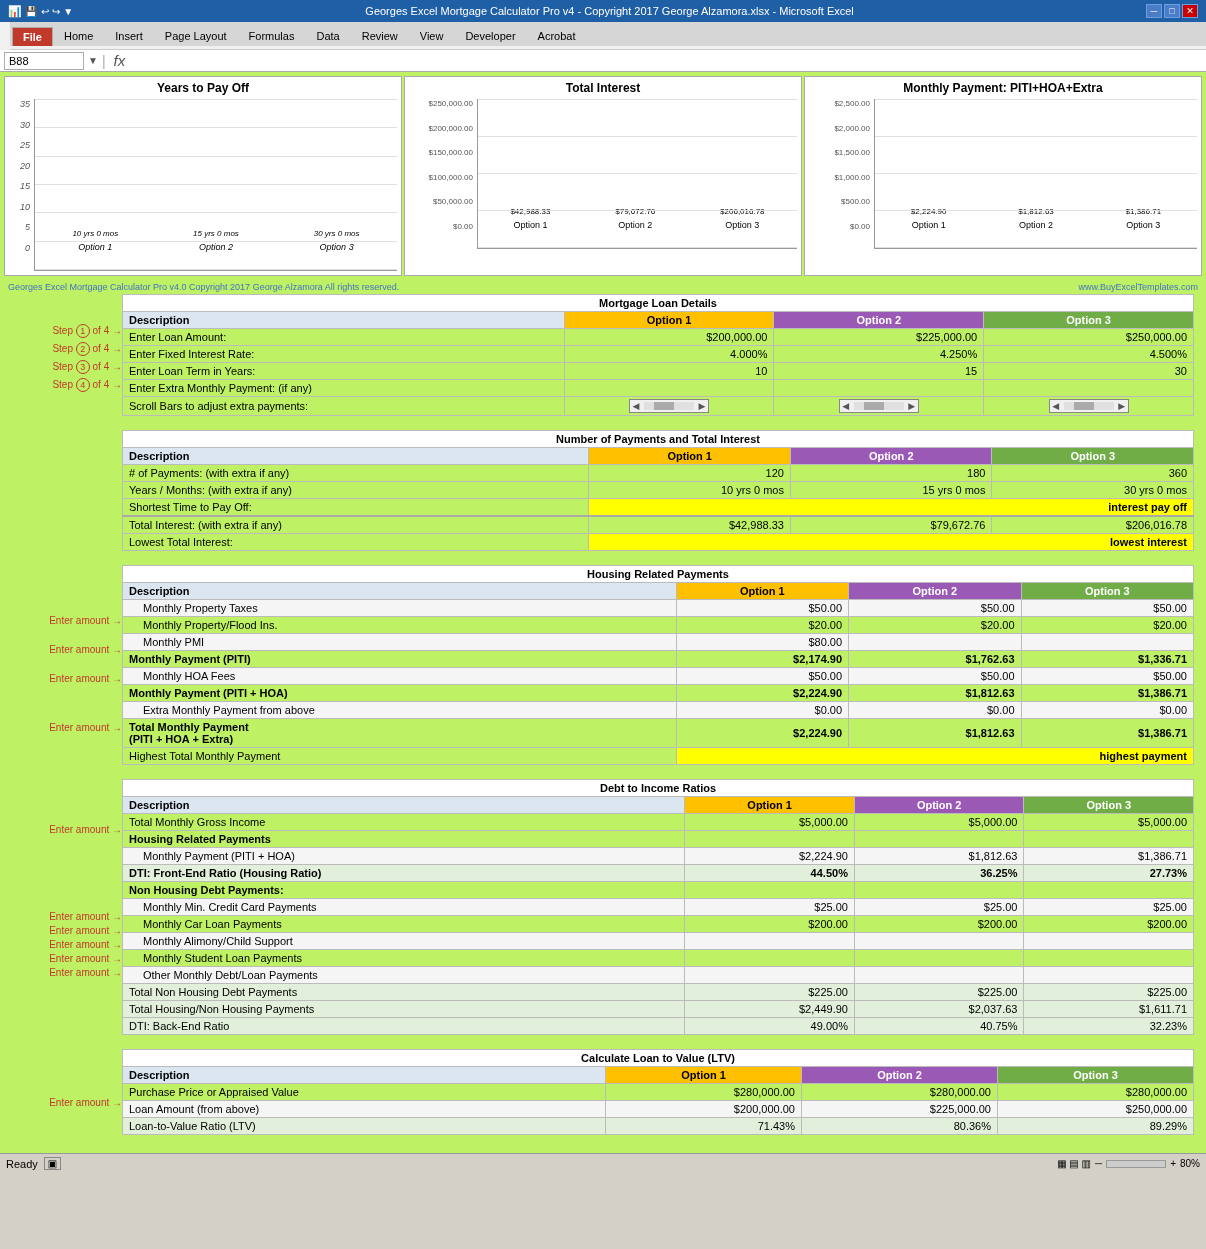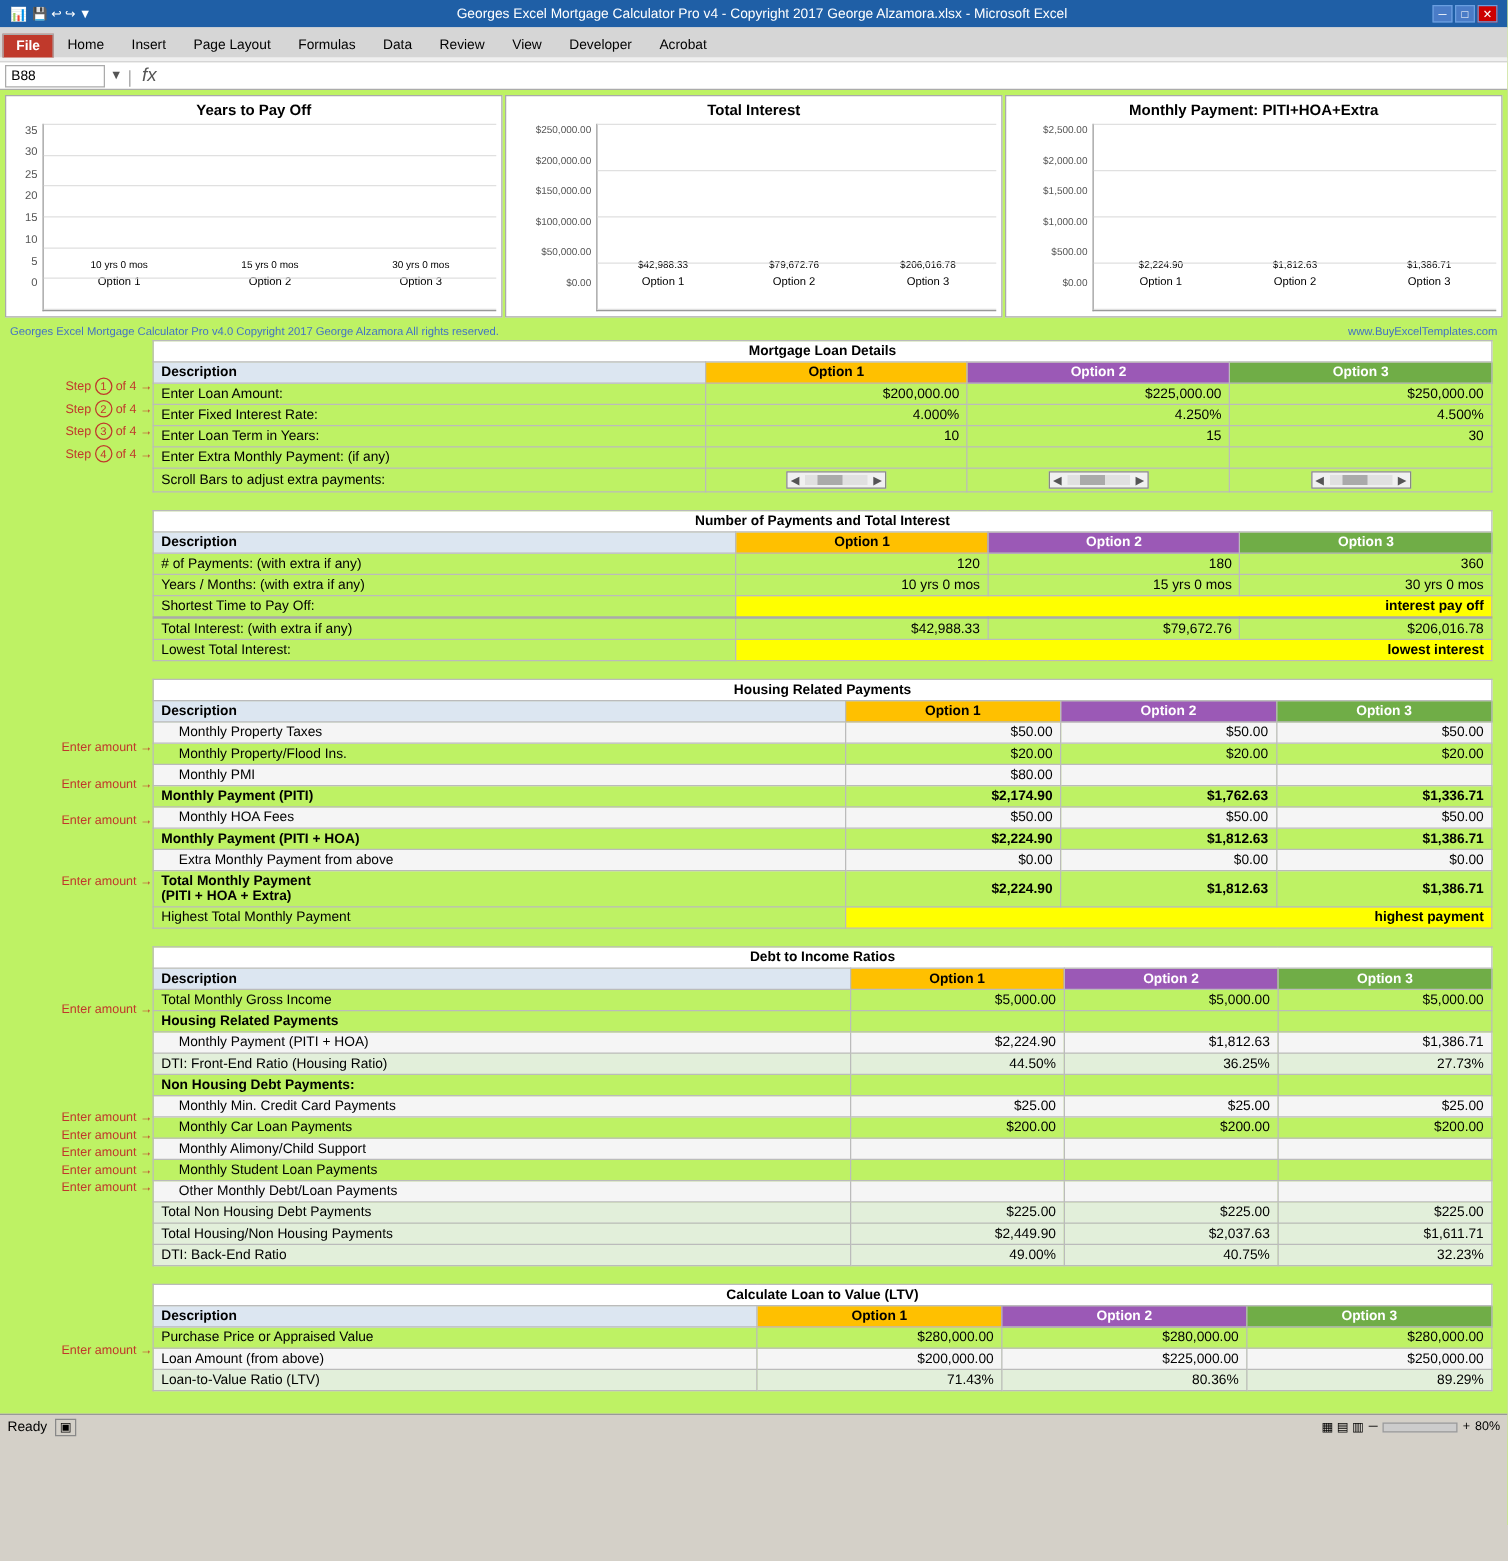--- a/index.html
+++ b/index.html
@@ -6,21 +6,21 @@
     body { font-family: 'Segoe UI', Tahoma, Arial, sans-serif; font-size: 11px; background: #d4d0c8; overflow-x: hidden; }
 
     
     .title-bar { background: #1f5fa6; color: white; height: 22px; display: flex; align-items: center; justify-content: space-between; padding: 0 8px; font-size: 11px; }
     .title-bar-left { display: flex; align-items: center; gap: 4px; }
     .title-bar-title { flex: 1; text-align: center; font-size: 11px; }
     .title-bar-controls { display: flex; gap: 2px; }
     .tb-btn { width: 16px; height: 14px; background: #4a7cc7; border: 1px solid #6a9fe0; display: inline-flex; align-items: center; justify-content: center; font-size: 9px; color: white; cursor: pointer; }
 
     
-    .ribbon { background: #f0f0f0; }
+    .ribbon { background: #f0f0f0; padding-left: 10px; }
     .ribbon-tabs { display: flex; align-items: flex-end; background: #d6d6d6; height: 24px; padding-left: 2px; }
     .ribbon-tab { padding: 3px 10px; font-size: 11px; cursor: pointer; border: 1px solid transparent; background: transparent; }
     .ribbon-tab.active { background: #f0f0f0; border-color: #ababab; border-bottom: none; color: #d04010; font-weight: bold; }
 
     
     .formula-bar { display: flex; align-items: center; height: 22px; background: white; border-bottom: 1px solid #ababab; padding: 0 4px; gap: 4px; }
     .name-box { width: 80px; border: 1px solid #ababab; padding: 1px 4px; font-size: 11px; height: 18px; }
     .formula-bar-sep { color: #ababab; font-size: 14px; }
     .fx-label { font-size: 15px; color: #555; font-style: italic; padding: 0 4px; }
     .formula-input { flex: 1; border: none; outline: none; font-size: 11px; }
@@ -108,21 +108,21 @@
   <span class="fx-label">fx</span>
   <input class="formula-input" value="" style="">
 </div>
 
 <div class="main-content">
 
   <div class="charts-row">
 
     <div class="chart-container">
       <div class="chart-title">Years to Pay Off</div>
-      <div style="position:relative; height:150px; display:flex;">
+      <div style="position:relative; height:172px; display:flex;font-style:italic;">
         <div style="display:flex; flex-direction:column; justify-content:space-between; align-items:flex-end; padding-right:4px; font-size:9px; color:#555; width:25px; padding-bottom:18px;">
           <span>35</span>
             <span>30</span>
             <span>25</span>
             <span>20</span>
             <span>15</span>
             <span>10</span>
             <span>5</span>
             <span>0</span>
         </div>
@@ -499,21 +499,21 @@
               <td></td>
                     <td></td>
                     <td></td>
             </tr>
             <tr class="row-shaded">
               <td style="padding-left:20px;">Monthly Payment (PITI + HOA)</td>
               <td class="data-cell">$2,224.90</td>
               <td class="data-cell">$1,812.63</td>
               <td class="data-cell">$1,386.71</td>
             </tr>
-            <tr style="background:#e2efda;">
+            <tr style="background:#e2efda;font-weight:bold;">
               <td>DTI: Front-End Ratio (Housing Ratio)</td>
               <td class="data-cell">44.50%</td>
               <td class="data-cell">36.25%</td>
               <td class="data-cell">27.73%</td>
             </tr>
             <tr>
               <td style="font-weight:bold;">Non Housing Debt Payments:</td>
               <td></td>
                     <td></td>
                     <td></td>

